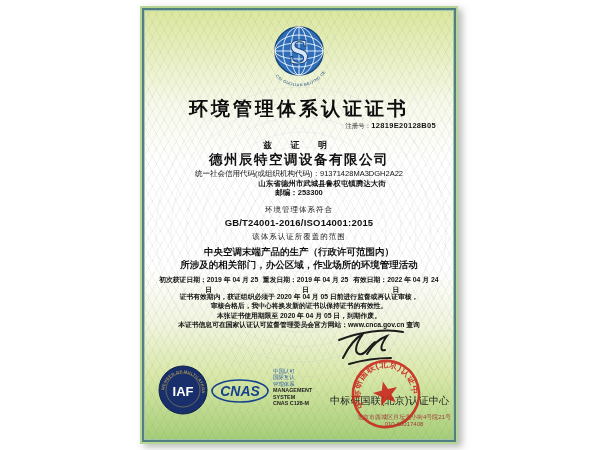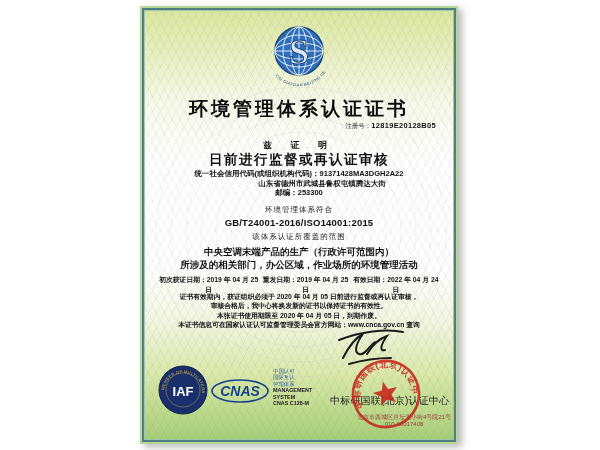--- a/index.html
+++ b/index.html
@@ -26,21 +26,21 @@
     overflow:hidden;
   }
   .watermark { position:absolute; left:7px; top:72px; width:300px; height:300px; opacity:.3; pointer-events:none; }
   .abs { position:absolute; left:0; width:100%; text-align:center; }
   .logo-wrap { position:absolute; left:50%; top:13px; transform:translateX(-50%); }
   .title { top:86px; font-size:19px; font-weight:bold; letter-spacing:3px; color:#0d0d0d;font-family:Liberation Mono, monospace; }
   .regno { top:111px; text-align:right; padding-right:18px; font-size:6.5px; color:#333; }
   .regno b { font-size:7.5px; color:#111; letter-spacing:.3px; }
   .certify { top:129px; font-size:9px; font-weight:bold; letter-spacing:8px;text-align:center; }
   .company { top:141px; font-size:13.5px; font-weight:bold; letter-spacing:1.5px; }
-  .credit { top:159px; font-size:7.5px; font-weight:bold; }
+  .credit { top:159px; font-size:7.5px; font-weight:normal; }
   .addr { top:169px; font-size:7.5px; font-weight:bold;padding-left:46px; }
   .post { top:178px; font-size:7.5px; font-weight:bold; }
   .conform { top:195px; font-size:7.5px; letter-spacing:1px; color:#222; }
   .standard { top:207px; font-size:9.5px; font-weight:bold; letter-spacing:.2px; }
   .scope-label { top:222px; font-size:7.5px; letter-spacing:1px; color:#222; }
   .scope1 { top:236px; font-size:9.5px; font-weight:bold; }
   .scope2 { top:249px; font-size:9.5px; font-weight:bold; }
   .dates { top:265px; display:flex; justify-content:space-between; padding:0 13px; font-size:6.8px; font-weight:bold; }
   .notes { top:282px; font-size:6.8px; font-weight:bold; line-height:9.3px; }
   .signature { position:absolute; left:185px; top:314px; width:80px; height:46px; }
@@ -91,21 +91,21 @@
       </svg>
     </div>
 
     <div class="abs title">环境管理体系认证证书</div>
 
     <div class="abs regno">
       <span>注册号：</span><b>12819E20128B05</b>
     </div>
 
     <div class="abs certify">兹 证 明</div>
-    <div class="abs company">日前进行监督或再认证审核</div>
+    <div class="abs company">德州辰特空调设备有限公司</div>
     <div class="abs credit">统一社会信用代码(或组织机构代码)：91371428MA3DGH2A22</div>
     <div class="abs addr">山东省德州市武城县鲁权屯镇腾达大街</div>
     <div class="abs post">邮编：253300</div>
 
     <div class="abs conform">环境管理体系符合</div>
     <div class="abs standard">GB/T24001-2016/ISO14001:2015</div>
     <div class="abs scope1">中央空调末端产品的生产（行政许可范围内）</div>
     <div class="abs scope-label">该体系认证所覆盖的范围</div>
     <div class="abs scope2">所涉及的相关部门，办公区域，作业场所的环境管理活动</div>
 

